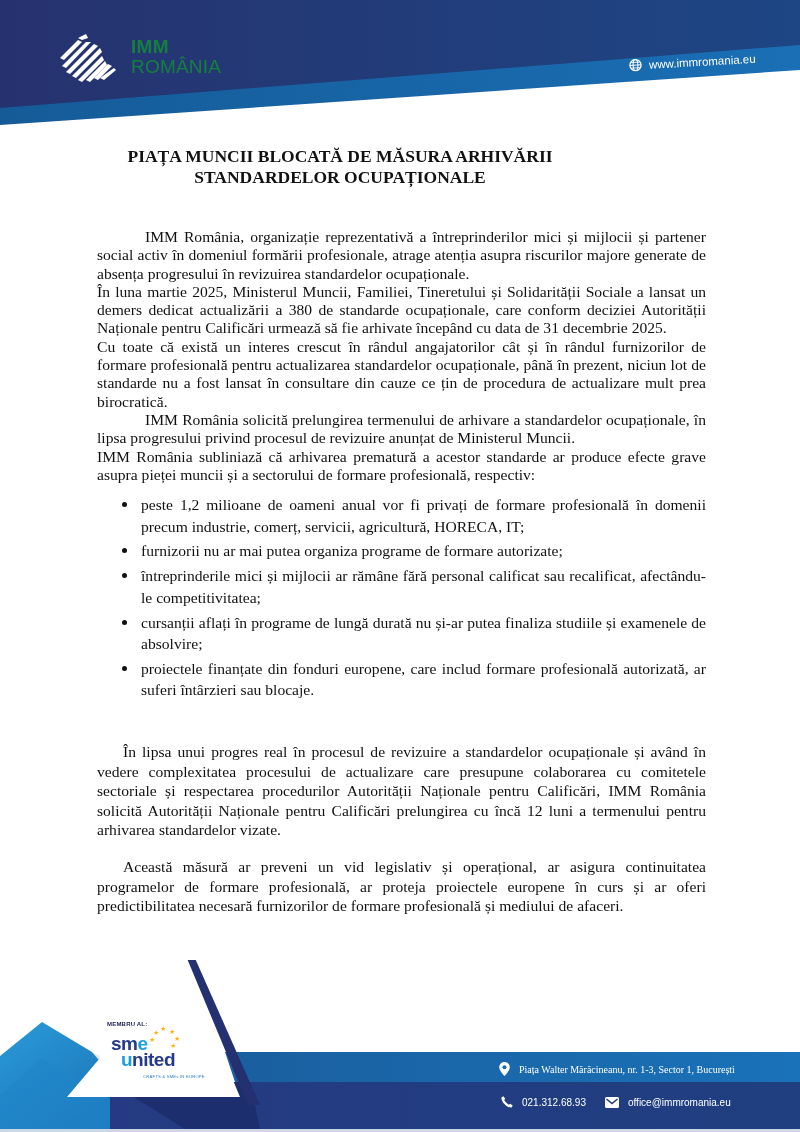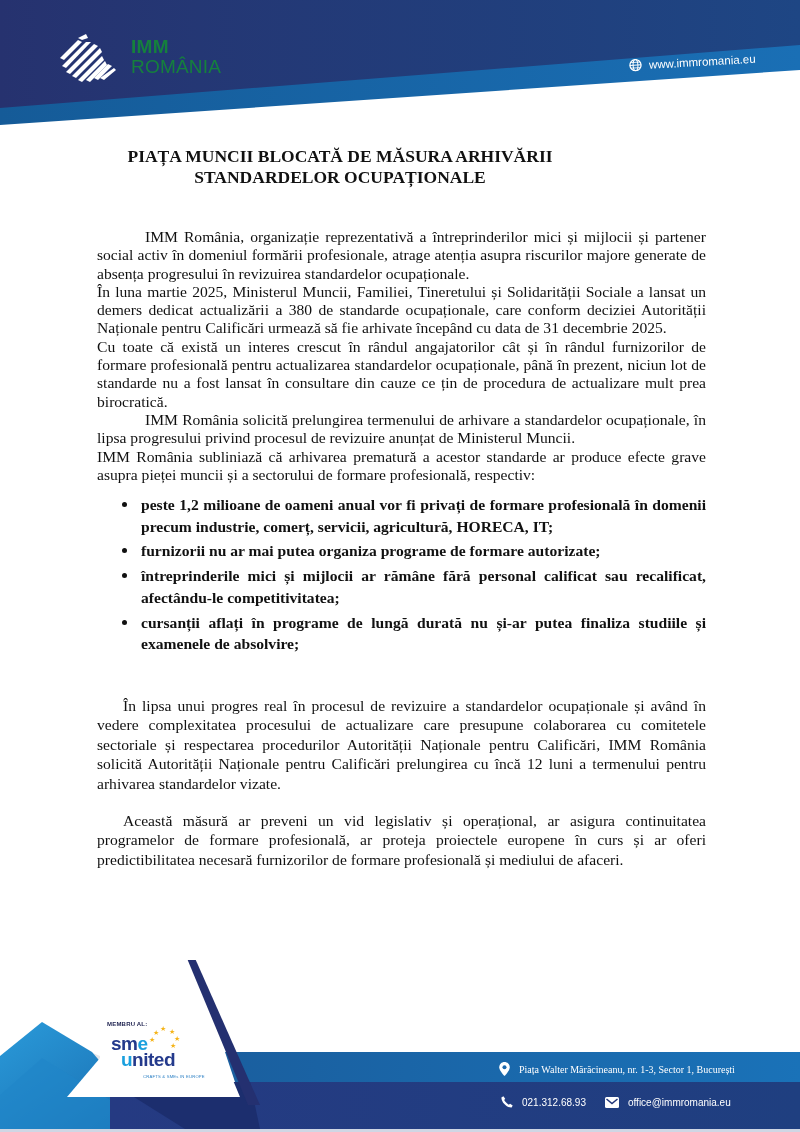--- a/index.html
+++ b/index.html
@@ -15,21 +15,21 @@
   .logo-text .l2 { font-size: 19px; letter-spacing: 0.2px; margin-top: 1px; }
   .web { position: absolute; left: 629px; top: 59px; display: flex; align-items: center; color: #fff; font-family: "Liberation Sans", sans-serif; font-size: 11.5px; transform: rotate(-3.3deg); transform-origin: left center; }
   .web .globe { width: 13px; height: 13px; margin-right: 7px; }
 
   
   .title { position: absolute; left: 0; width: 680px; top: 146px; text-align: center; font-weight: bold; font-size: 17.5px; line-height: 21px; color: #111; }
   .body { position: absolute; left: 97px; width: 609px; top: 228px; font-size: 15.6px; line-height: 18.3px; text-align: justify; }
   .body p { margin: 0; }
   .ind { text-indent: 48px; }
   .ind2 { text-indent: 26px; }
-  ul.bullets { list-style: none; margin: 10px 0 0 0; padding: 0; font-weight: bold; }
+  ul.bullets { list-style: none; margin: 10px 0 0 0; padding: 0; }
   ul.bullets li { position: relative; padding-left: 44px; line-height: 21.4px; margin-bottom: 3.5px; }
   ul.bullets li .dot { position: absolute; left: 25px; top: 8px; width: 5px; height: 5px; background: #111; border-radius: 50%; }
   .gap1 { height: 38px; }
   .gap2 { height: 18px; }
   .para2 { line-height: 19.4px; }
 
   
   .footer { position: absolute; left: 0; top: 960px; width: 800px; height: 172px; }
   .footer svg.bg { position: absolute; left: 0; top: 0; }
   .membru { position: absolute; left: 107px; top: 1021px; font-family: "Liberation Sans", sans-serif; font-weight: bold; font-size: 6px; color: #1b1f4d; letter-spacing: 0.2px; }
@@ -107,20 +107,21 @@
   <p>În luna martie 2025, Ministerul Muncii, Familiei, Tineretului și Solidarității Sociale a lansat un demers dedicat actualizării a 380 de standarde ocupaționale, care conform deciziei Autorității Naționale pentru Calificări urmează să fie arhivate începând cu data de 31 decembrie 2025.</p>
   <p>Cu toate că există un interes crescut în rândul angajatorilor cât și în rândul furnizorilor de formare profesională pentru actualizarea standardelor ocupaționale, până în prezent, niciun lot de standarde nu a fost lansat în consultare din cauze ce țin de procedura de actualizare mult prea birocratică.</p>
   <p class="ind">IMM România solicită prelungirea termenului de arhivare a standardelor ocupaționale, în lipsa progresului privind procesul de revizuire anunțat de Ministerul Muncii.</p>
   <p>IMM România subliniază că arhivarea prematură a acestor standarde ar produce efecte grave asupra pieței muncii și a sectorului de formare profesională, respectiv:</p>
 
   <ul class="bullets">
     <li><span class="dot"></span><span>peste 1,2 milioane de oameni anual vor fi privați de formare profesională în domenii precum industrie, comerț, servicii, agricultură, HORECA, IT;</span></li>
     <li><span class="dot"></span><span>furnizorii nu ar mai putea organiza programe de formare autorizate;</span></li>
     <li><span class="dot"></span><span>întreprinderile mici și mijlocii ar rămâne fără personal calificat sau recalificat, afectându-le competitivitatea;</span></li>
     <li><span class="dot"></span><span>cursanții aflați în programe de lungă durată nu și-ar putea finaliza studiile și examenele de absolvire;</span></li>
+    <li><span class="dot"></span><span>proiectele finanțate din fonduri europene, care includ formare profesională autorizată, ar suferi întârzieri sau blocaje.</span></li>
   </ul>
 
   <div class="gap1"></div>
   <p class="ind2 para2">În lipsa unui progres real în procesul de revizuire a standardelor ocupaționale și având în vedere complexitatea procesului de actualizare care presupune colaborarea cu comitetele sectoriale și respectarea procedurilor Autorității Naționale pentru Calificări, IMM România solicită Autorității Naționale pentru Calificări prelungirea cu încă 12 luni a termenului pentru arhivarea standardelor vizate.</p>
   <div class="gap2"></div>
   <p class="ind2 para2">Această măsură ar preveni un vid legislativ și operațional, ar asigura continuitatea programelor de formare profesională, ar proteja proiectele europene în curs și ar oferi predictibilitatea necesară furnizorilor de formare profesională și mediului de afaceri.</p>
 </div>
 
 <div class="footer">
   <svg class="bg" width="800" height="172" viewBox="0 0 800 172">

